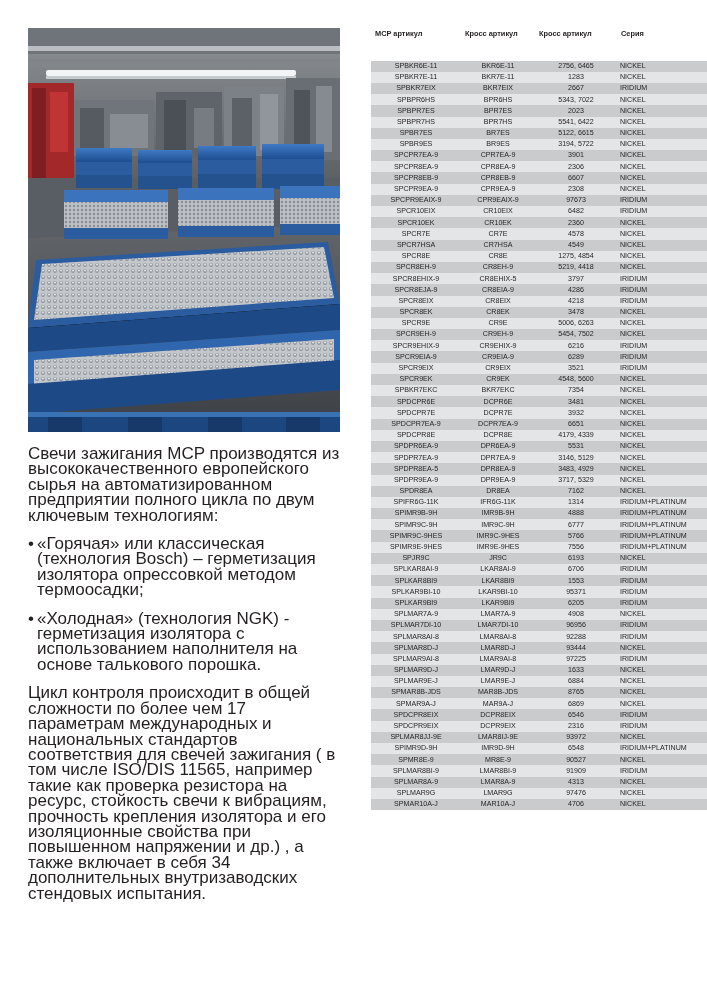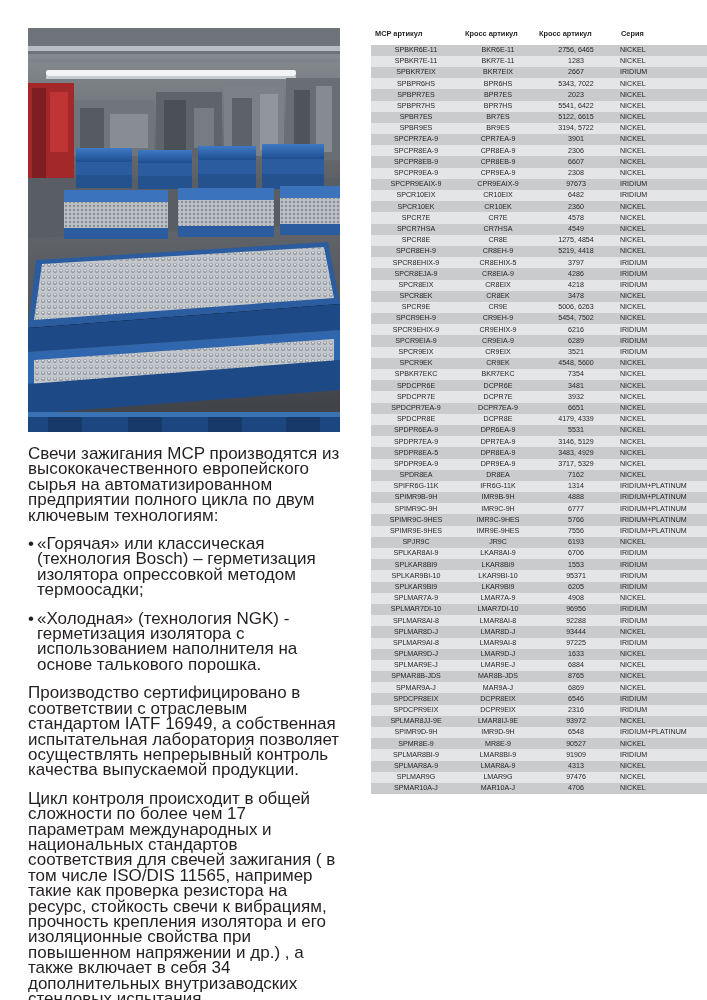--- a/index.html
+++ b/index.html
@@ -67,21 +67,21 @@
     width: 308px;
     font-size: 7.1px;
     table-layout: fixed;
   }
   table.spec th {
     background: #ffffff;
     color: #231f20;
     font-size: 7.4px;
     font-weight: bold;
     text-align: left;
-    padding: 2px 4px 6px 4px;
+    padding: 2px 4px 22px 4px;
     vertical-align: bottom;
     line-height: 8.6px;
     border: none;
   }
   table.spec td {
     padding: 1.4px 3px;
     line-height: 8.4px;
     border: none;
     white-space: nowrap;
     overflow: hidden;
@@ -221,21 +221,20 @@
     <div class="text-block">
       <p class="para">Свечи зажигания MCP производятся из высококачественного европейского сырья на автоматизированном предприятии полного цикла по двум ключевым технологиям:</p>
       <p class="para bullet">
         <span class="dot">•</span>
         <span>«Горячая» или классическая (технология Bosch) – герметизация изолятора опрессовкой методом термоосадки;</span>
       </p>
       <p class="para bullet">
         <span class="dot">•</span>
         <span>«Холодная» (технология NGK) - герметизация изолятора с использованием наполнителя на основе талькового порошка.</span>
       </p>
-      <p class="para">Производство сертифицировано в соответствии с отраслевым стандартом IATF 16949, а собственная испытательная лаборатория позволяет осуществлять непрерывный контроль качества выпускаемой продукции.</p>
       <p class="para">Цикл контроля происходит в общей сложности по более чем 17 параметрам международных и национальных стандартов соответствия для свечей зажигания ( в том числе ISO/DIS 11565, например такие как проверка резистора на ресурс, стойкость свечи к вибрациям, прочность крепления изолятора и его изоляционные свойства при повышенном напряжении и др.) , а также включает в себя 34 дополнительных внутризаводских стендовых испытания.</p>
     </div>
   </div>
 
   <div class="table-wrap">
     <table class="spec">
       <thead>
         <tr>
           <th class="h0">MCP артикул</th>
           <th class="h1">Кросс артикул</th>

